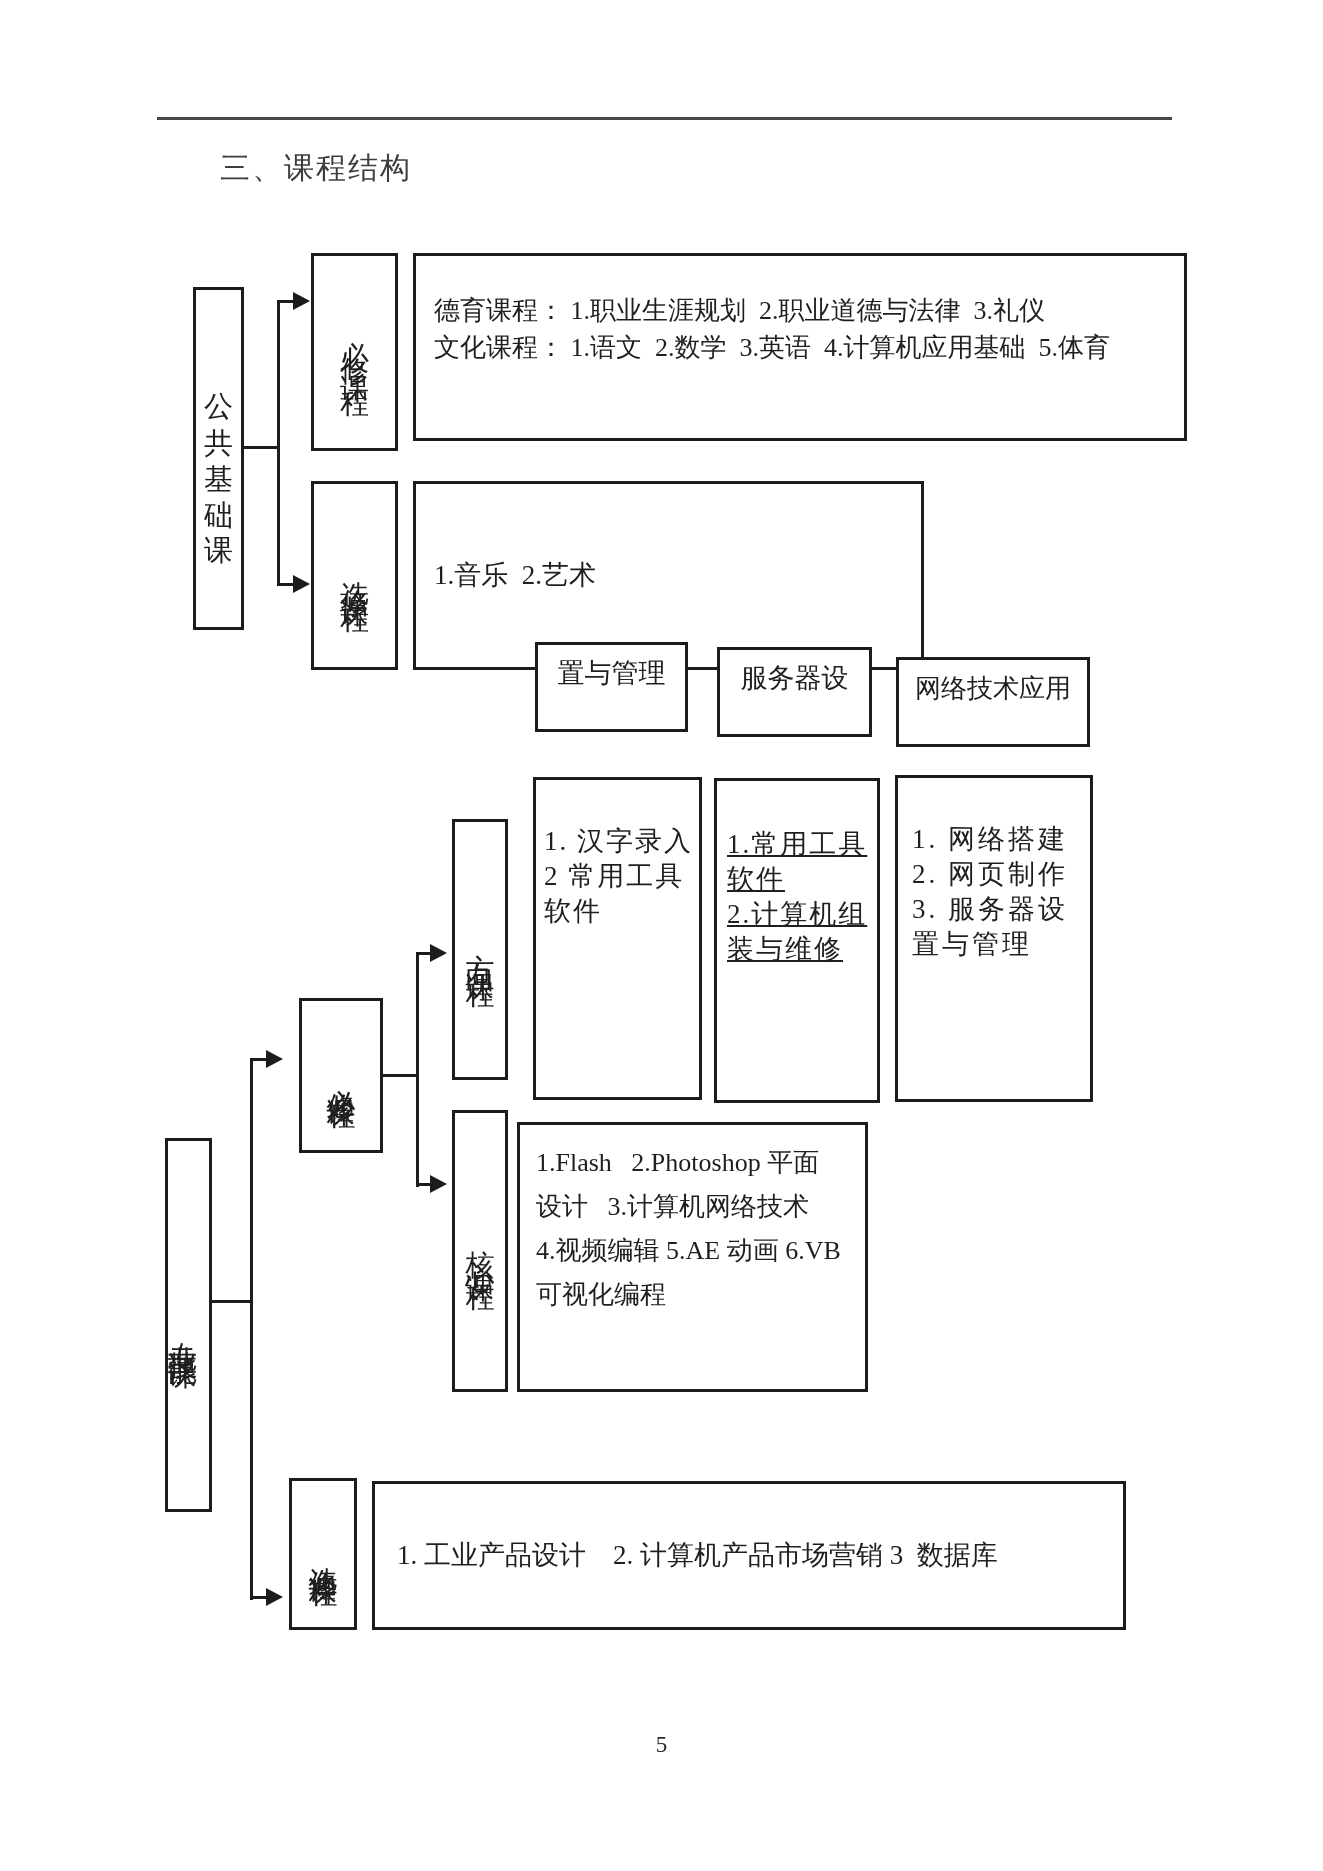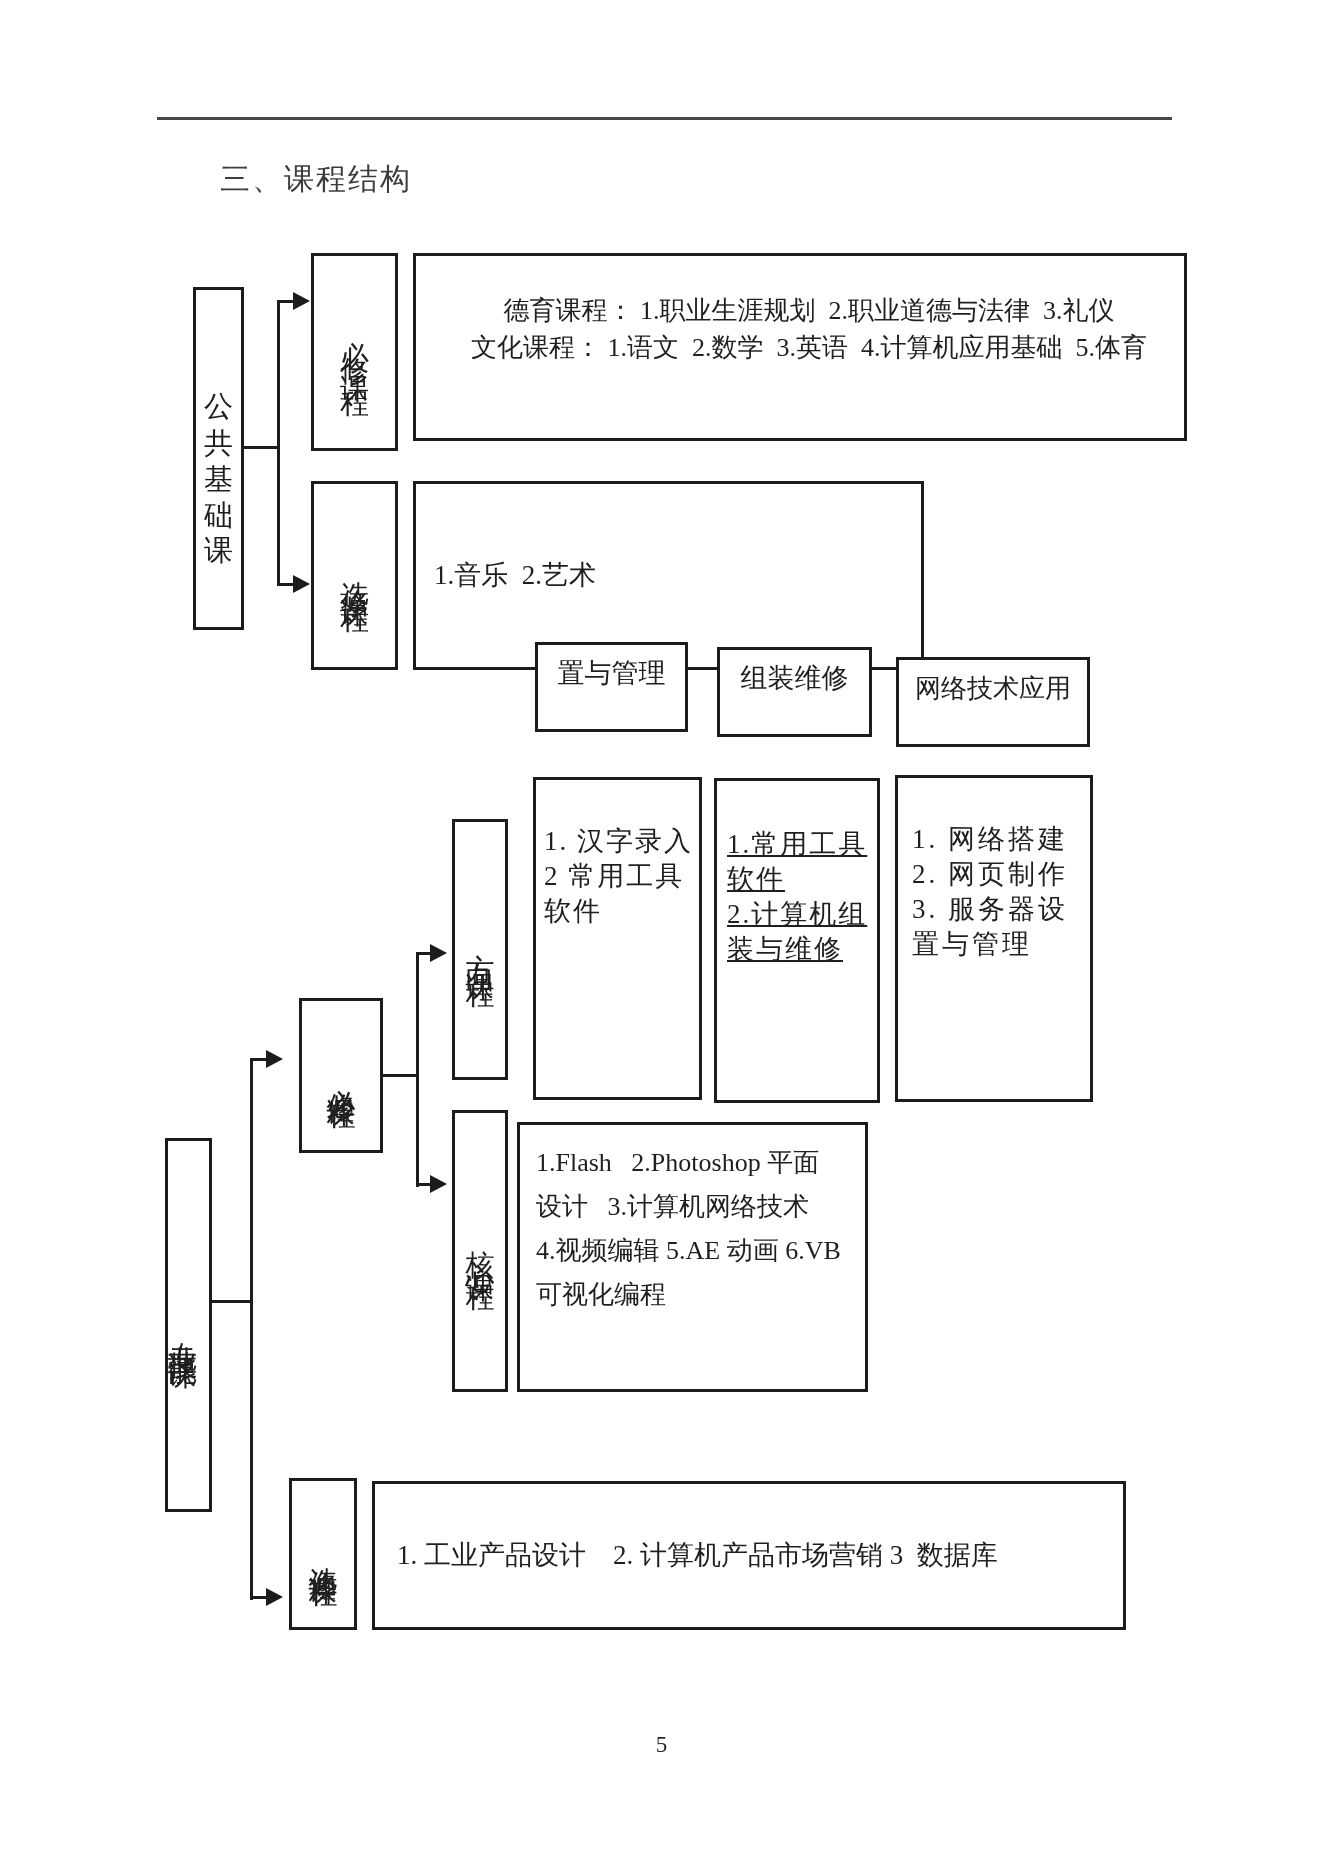--- a/index.html
+++ b/index.html
@@ -6,21 +6,21 @@
   .page{
     position:relative;
     width:1323px;height:1871px;
     background:#ffffff;
     font-family:"Liberation Serif","DejaVu Serif",serif;
     color:#1f1f1f;
     overflow:hidden;
   }
   .rule{position:absolute;background:#474747;}
   .title{
-    position:absolute;left:220px;top:159px;
+    position:absolute;left:220px;top:148px;
     font-size:30px;color:#3d3d3d;font-weight:500;
     letter-spacing:2px;white-space:pre;
   }
   .bx{
     position:absolute;border:3px solid #1c1c1c;background:#ffffff;
     box-sizing:border-box;
   }
   .vlab{display:flex;align-items:center;justify-content:center;}
   .vlab span{
     writing-mode:vertical-rl;text-orientation:upright;
@@ -69,38 +69,38 @@
   <div class="arr" style="left:430px;top:1175px;"></div>
 
   <div class="bx vlab" style="left:193px;top:287px;width:51px;height:343px;">
     <span style="letter-spacing:36px;">公共基础课</span>
   </div>
 
   <div class="bx vlab" style="left:311px;top:253px;width:87px;height:198px;">
     <span style="letter-spacing:17px;">必修课程</span>
   </div>
 
-  <div class="bx" style="left:413px;top:253px;width:774px;height:188px;text-align:center;">
+  <div class="bx" style="left:413px;top:253px;width:774px;height:188px;">
     <div class="content" style="padding:36px 0 0 18px;font-size:26px;line-height:37px;">德育课程： 1.职业生涯规划  2.职业道德与法律  3.礼仪
 文化课程： 1.语文  2.数学  3.英语  4.计算机应用基础  5.体育</div>
   </div>
 
   <div class="bx vlab" style="left:311px;top:481px;width:87px;height:189px;">
     <span style="letter-spacing:9px;">选修课程</span>
   </div>
 
   <div class="bx" style="left:413px;top:481px;width:511px;height:189px;display:flex;align-items:center;">
     <div class="content" style="padding-left:18px;">1.音乐  2.艺术</div>
   </div>
 
   <div class="bx cntr" style="left:535px;top:642px;width:153px;height:90px;padding-bottom:28px;">
     <span class="content">置与管理</span>
   </div>
   <div class="bx cntr" style="left:717px;top:647px;width:155px;height:90px;padding-bottom:28px;">
-    <span class="content">组装维修</span>
+    <span class="content">服务器设</span>
   </div>
   <div class="bx cntr" style="left:896px;top:657px;width:194px;height:90px;padding-bottom:28px;">
     <span class="content" style="font-size:26px;">网络技术应用</span>
   </div>
 
   <div class="bx" style="left:533px;top:777px;width:169px;height:323px;">
     <div class="content" style="padding:44px 6px 0 8px;letter-spacing:2px;">1. 汉字录入
 2 常用工具
 软件</div>
   </div>

